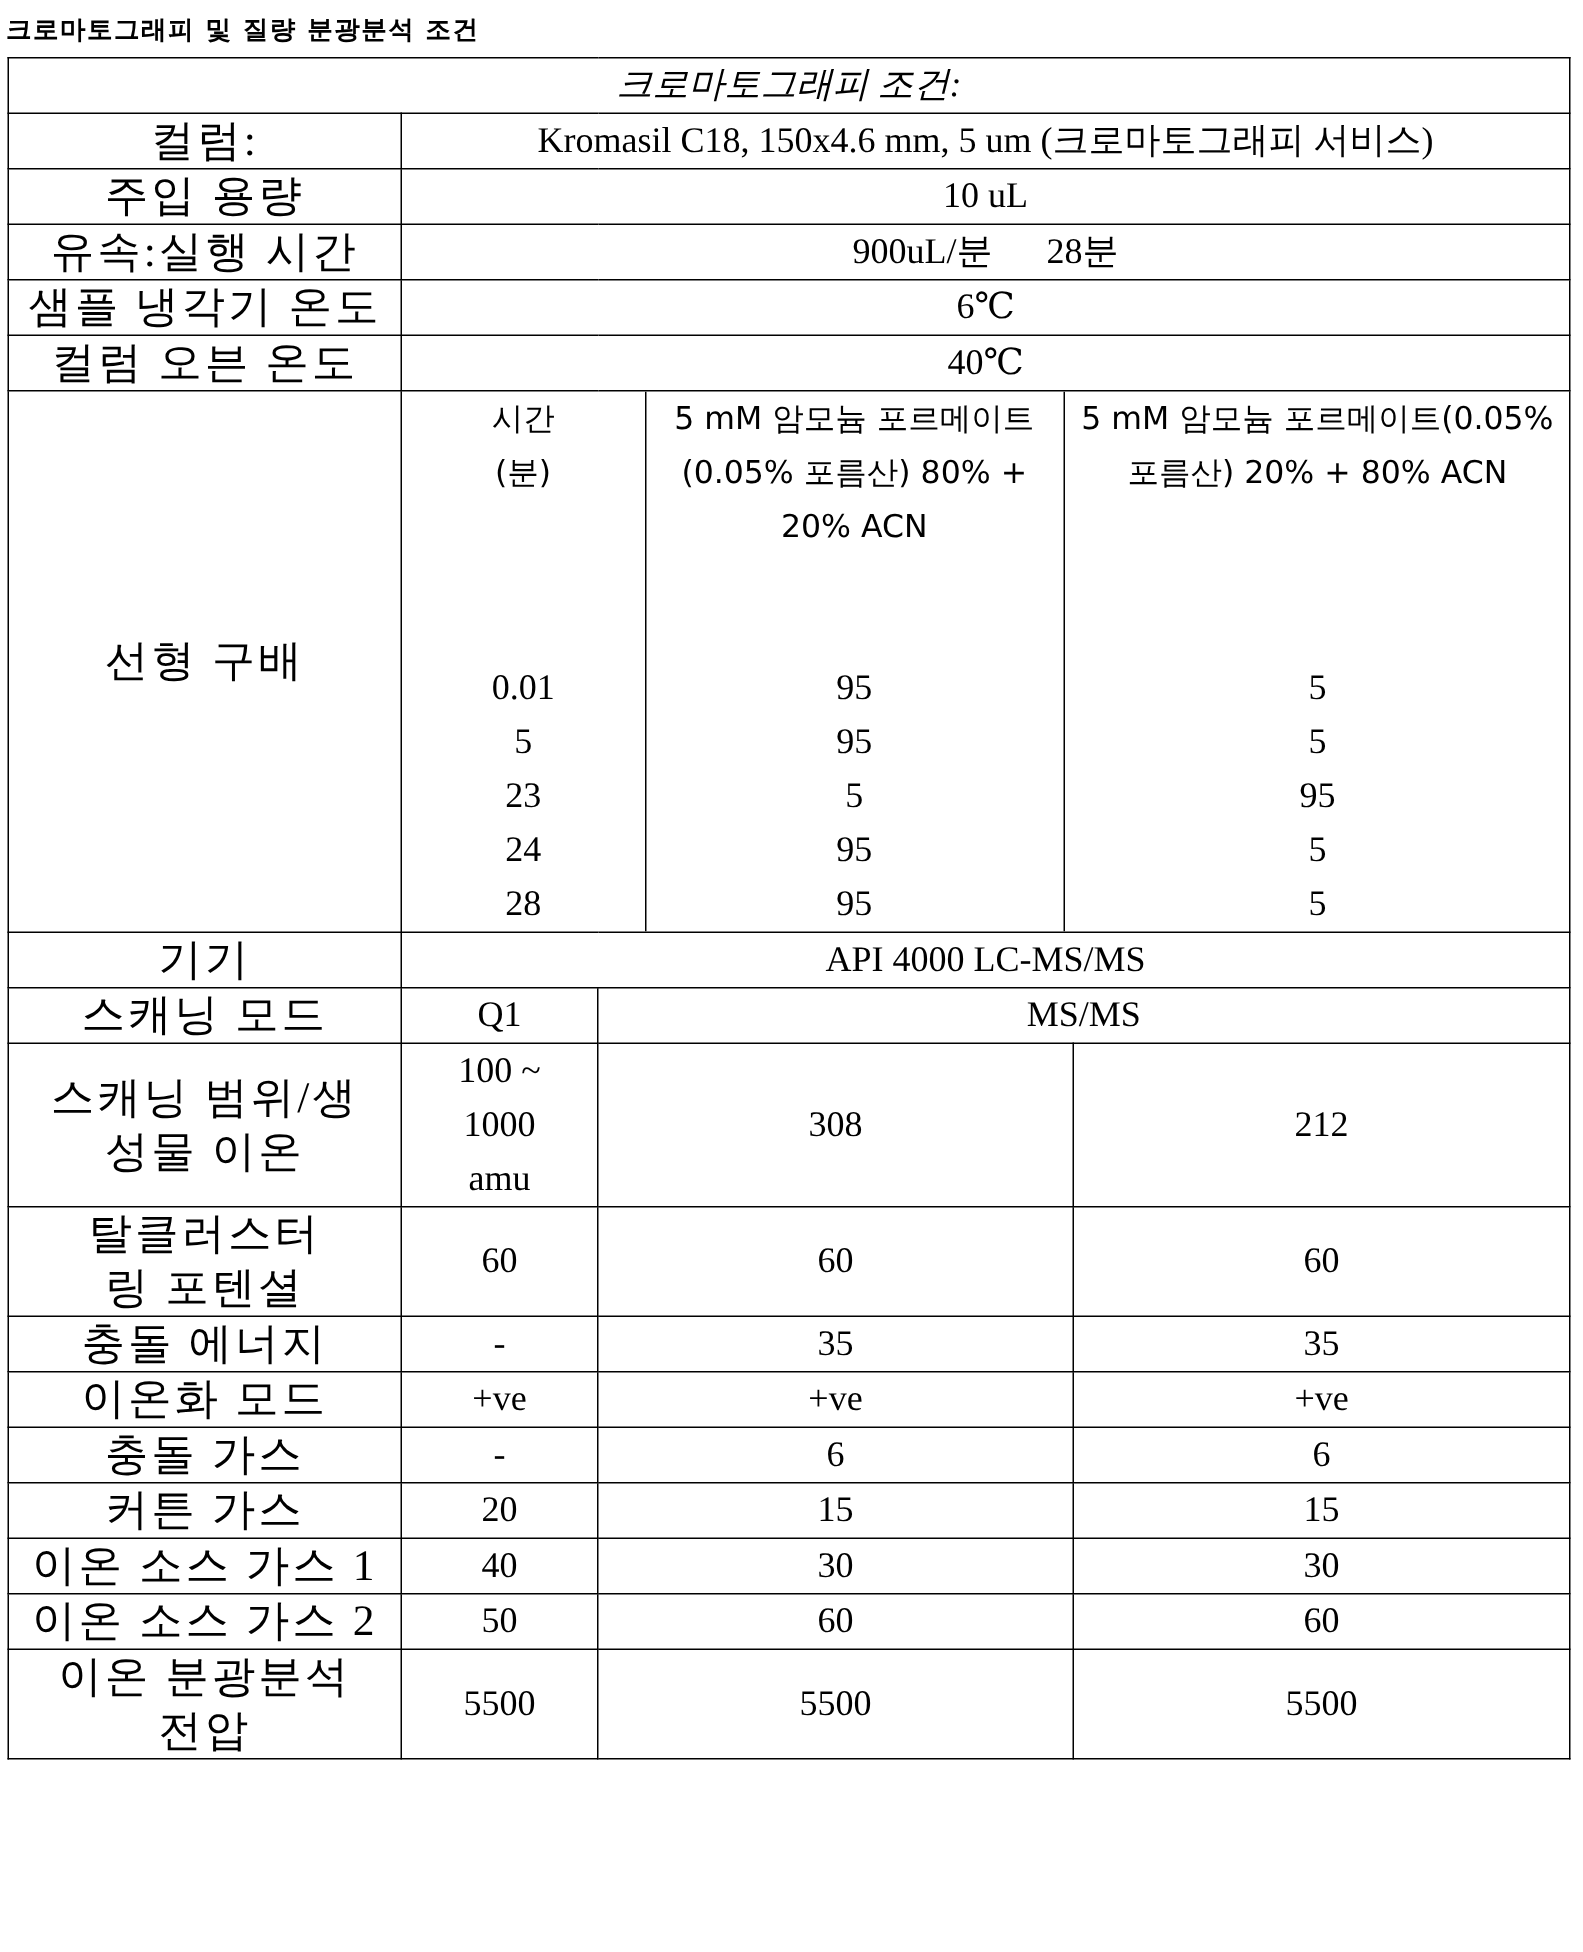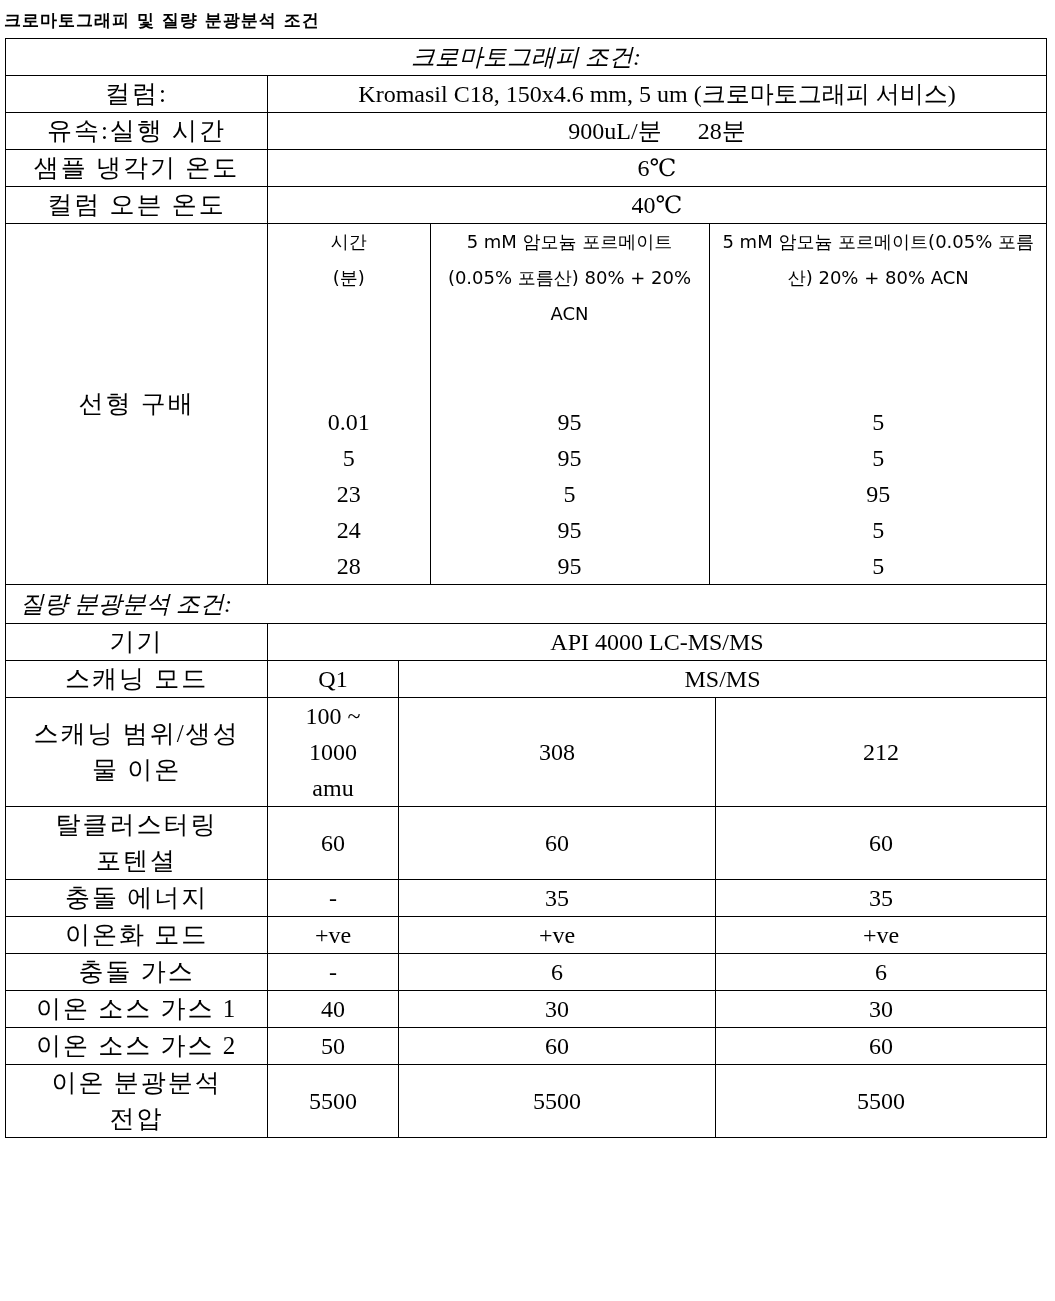--- a/index.html
+++ b/index.html
@@ -16,36 +16,36 @@
     table.main {
       position: absolute; left: 5px; top: 38px;
       width: 1041px; border-collapse: collapse; table-layout: fixed;
       font-size: 24px;
     }
     table.main td {
       border: 1.5px solid #000; padding: 0; text-align: center;
       vertical-align: middle; line-height: 36px; overflow: hidden;
       font-family: "Liberation Serif", "DejaVu Serif", serif;
     }
-    td.lbl { font-family: "DejaVu Sans", sans-serif; font-size: 25px; letter-spacing: 2px; }
+    td.lbl { font-family: "DejaVu Sans", sans-serif; font-size: 29px; letter-spacing: 2px; }
     td.section { font-style: italic; font-family: "DejaVu Serif", serif; font-size: 24px; }
     td.section.left { text-align: left; padding-left: 14px; }
     .thick-top td { border-top: 4px solid #000; }
 
     
     td.grad-cell { padding: 0 !important; vertical-align: top !important; }
     table.grad { width: 100%; height: 100%; border-collapse: collapse; table-layout: fixed; }
     table.grad td {
       border: none; border-left: 1.5px solid #000; vertical-align: top;
       text-align: center; line-height: 36px; padding-top: 0;
     }
     table.grad td:first-child { border-left: none; }
     .ghead { height: 180px; font-family: "DejaVu Sans", sans-serif; font-size: 23px; }
     .gvals div { height: 36px; }
-    .mixlabel { font-family: "DejaVu Sans", sans-serif; font-size: 18px; }
+    .mixlabel { font-family: "DejaVu Sans", sans-serif; font-size: 21px; }
   </style>
 </head>
 <body>
 
 <div class="doc-title">크로마토그래피 및 질량 분광분석 조건</div>
 
 <table class="main">
   <colgroup>
     <col style="width:262px">
     <col style="width:131px">
@@ -54,20 +54,24 @@
     <col style="width:331px">
   </colgroup>
   <tbody>
 
     <tr style="height:37px">
       <td class="section" colspan="5">크로마토그래피 조건:</td>
     </tr>
     <tr style="height:37px">
       <td class="lbl">컬럼:</td>
       <td colspan="4" style="white-space:nowrap">Kromasil C18, 150x4.6 mm, 5 um (크로마토그래피 서비스)</td>
+    </tr>
+    <tr style="height:37px">
+      <td class="lbl">주입 용량</td>
+      <td colspan="4">10 uL</td>
     </tr>
     <tr class="thick-top" style="height:37px">
       <td class="lbl">유속:실행 시간</td>
       <td colspan="4" style="white-space:pre">900uL/분      28분</td>
     </tr>
     <tr style="height:37px">
       <td class="lbl">샘플 냉각기 온도</td>
       <td colspan="4">6℃</td>
     </tr>
     <tr style="height:37px">
@@ -118,23 +122,20 @@
                 <div>5</div>
                 <div>5</div>
               </div>
             </td>
           </tr>
         </tbody>
           </table>
       </td>
     </tr>
 
-    <tr style="height:39px">
-      <td class="section left" colspan="5">질량 분광분석 조건:</td>
-    </tr>
     <tr class="thick-top" style="height:37px">
       <td class="lbl">기기</td>
       <td colspan="4">API 4000 LC-MS/MS</td>
     </tr>
     <tr style="height:37px">
       <td class="lbl">스캐닝 모드</td>
       <td>Q1</td>
       <td colspan="3">MS/MS</td>
     </tr>
     <tr style="height:107px">
@@ -161,20 +162,26 @@
       <td colspan="2">+ve</td>
       <td>+ve</td>
     </tr>
     <tr style="height:37px">
       <td class="lbl">충돌 가스</td>
       <td>-</td>
       <td colspan="2">6</td>
       <td>6</td>
     </tr>
     <tr style="height:37px">
+      <td class="lbl">커튼 가스</td>
+      <td>20</td>
+      <td colspan="2">15</td>
+      <td>15</td>
+    </tr>
+    <tr style="height:37px">
       <td class="lbl">이온 소스 가스 1</td>
       <td>40</td>
       <td colspan="2">30</td>
       <td>30</td>
     </tr>
     <tr style="height:37px">
       <td class="lbl">이온 소스 가스 2</td>
       <td>50</td>
       <td colspan="2">60</td>
       <td>60</td>

